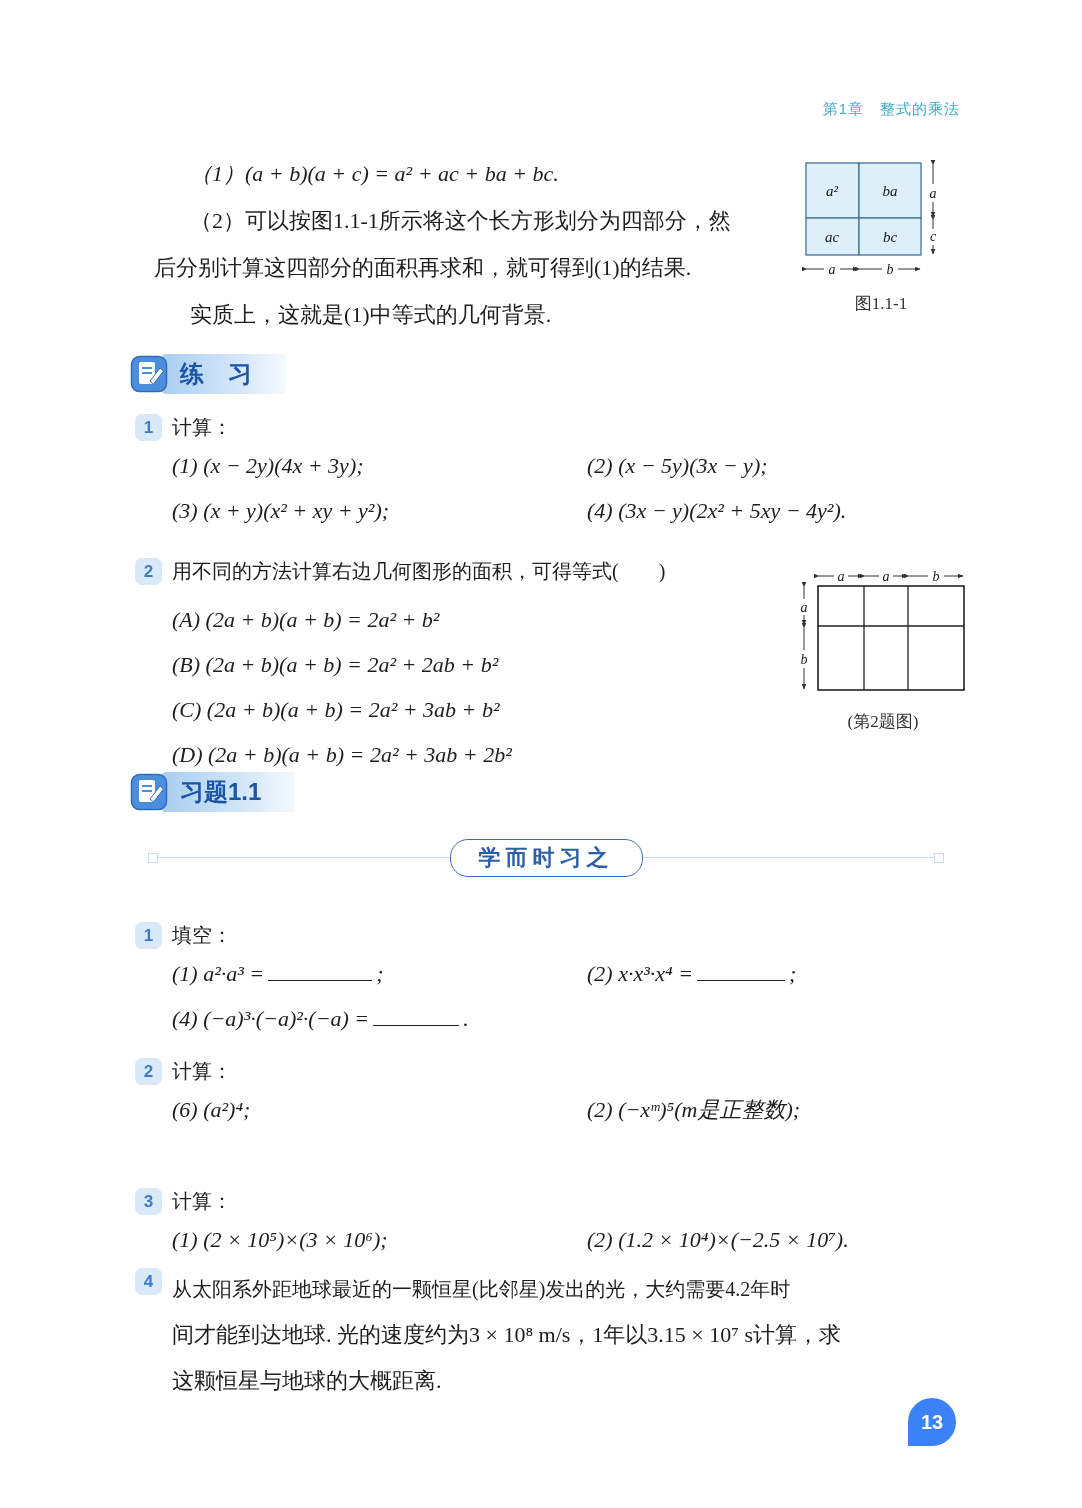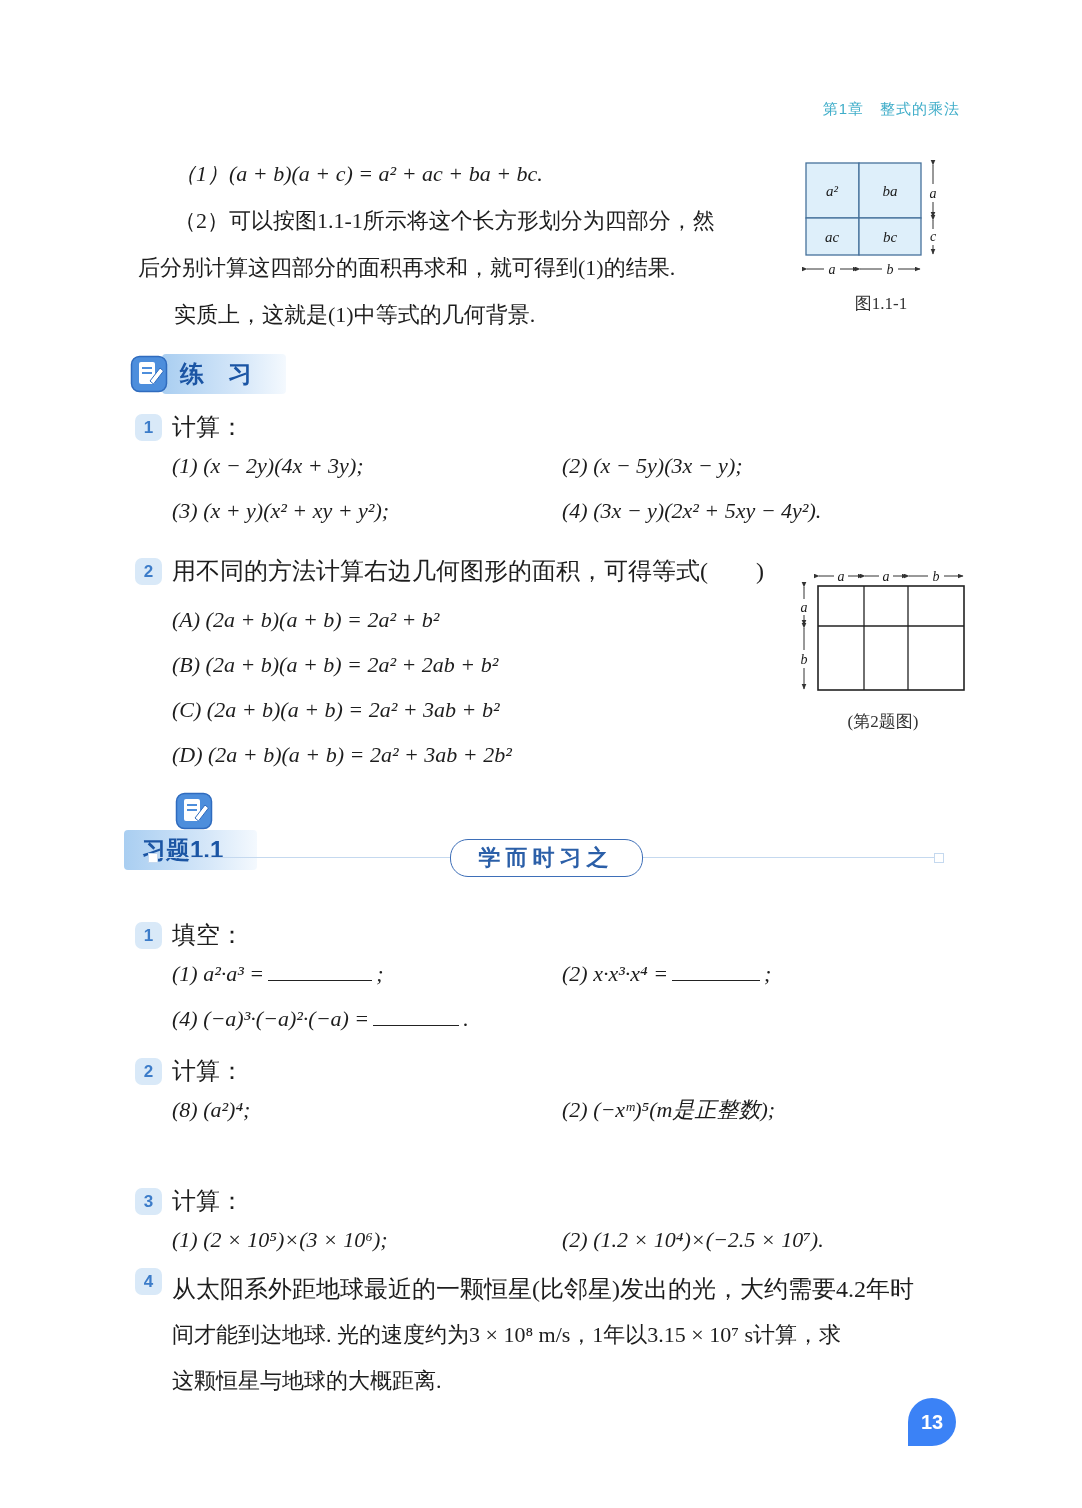--- a/index.html
+++ b/index.html
@@ -5,52 +5,52 @@
   * { margin:0; padding:0; box-sizing:border-box; }
   body { background:#ffffff; font-family:"Liberation Serif", serif; color:#1d1d1d; }
   .page { position:relative; width:1082px; height:1508px; background:#ffffff; overflow:hidden;margin-top:8px; }
 
   .chapter-header {
     position:absolute; top:92px; right:122px;
     font-family:"Liberation Sans", sans-serif;
     font-size:15px; color:#3fadc9; letter-spacing:1px;
   }
 
-  .intro { position:absolute; top:142px; left:138px; width:668px; }
+  .intro { position:absolute; top:142px; left:154px; width:668px; }
   .intro .line { font-size:22px; line-height:47px; }
   .intro .indent { text-indent:36px; }
   .math { font-style:italic; }
 
   .figwrap { position:absolute; text-align:center; }
   .fig1 { top:150px; left:802px; width:158px; }
   .fig2 { top:558px; left:790px; width:186px; }
   .fig-caption { font-family:Liberation Serif, serif; font-size:17px; color:#333; margin-top:8px; }
 
   .sec-header { position:absolute; left:130px; display:flex; align-items:center; }
   .sec-header.practice { top:346px; }
-  .sec-header.exercises { top:784px;flex-direction:column; }
+  .sec-header.exercises { top:764px; }
   .sec-icon { width:38px; height:38px; display:inline-block; z-index:2; }
   .sec-title {
     font-family:"Liberation Sans", sans-serif; font-weight:bold;
     font-size:24px; color:#1b55a4;
     background:linear-gradient(90deg,#a9cef1 0%, #d7e8f9 65%, #f4f9fe 100%);
     border-radius:4px; padding:4px 34px 4px 18px; margin-left:-6px;text-align:center;
   }
 
   .qblock { position:absolute; left:135px; width:830px; }
   .qhead { display:flex; align-items:flex-start; gap:10px; line-height:30px; }
   .qnum {
     flex:0 0 auto; width:27px; height:27px; margin-top:2px;
     background:#d9e9f8; color:#3c7cc9; border-radius:7px;
     font-family:"Liberation Sans", sans-serif; font-weight:bold;
     font-size:17px; text-align:center; line-height:27px;
   }
-  .qlabel, .qstem { font-size:24px; line-height:31px; }
+  .qlabel, .qstem { font-size:20px; line-height:31px; }
   .qstem { max-width:640px; }
-  .prow { display:flex; padding-left:37px; line-height:45px; font-size:22px; }
+  .prow { display:flex; padding-left:37px; line-height:45px; font-size:22px;gap:25px; }
   .prow .c1 { width:390px; }
   .prow .c2 { flex:1; }
   .optline { padding-left:37px; line-height:45px; font-size:22px; }
   .qbody { margin-left:37px; font-size:22px; line-height:46px; max-width:790px; }
 
   .q-practice-1 { top:404px; }
   .q-practice-2 { top:548px; }
   .q-practice-2 .opts { margin-top:10px; }
   .q-ex-1 { top:912px; }
   .q-ex-2 { top:1048px; }
@@ -243,21 +243,21 @@
       <span class="c2 math"><span>(4) (−a)³·(−a)²·(−a) =</span><span class="blank" style="width:86px"></span><span>.</span></span>
     </div>
   </div>
 
   <div class="qblock q-ex-2">
     <div class="qhead">
       <span class="qnum">2</span>
       <span class="qlabel">计算：</span>
     </div>
     <div class="prow">
-      <span class="c1 math">(8) (a²)⁴;</span>
+      <span class="c1 math">(6) (a²)⁴;</span>
       <span class="c2 math">(2) (−xᵐ)⁵(m是正整数);</span>
     </div>
   </div>
 
   <div class="qblock q-ex-3">
     <div class="qhead">
       <span class="qnum">3</span>
       <span class="qlabel">计算：</span>
     </div>
     <div class="prow">

